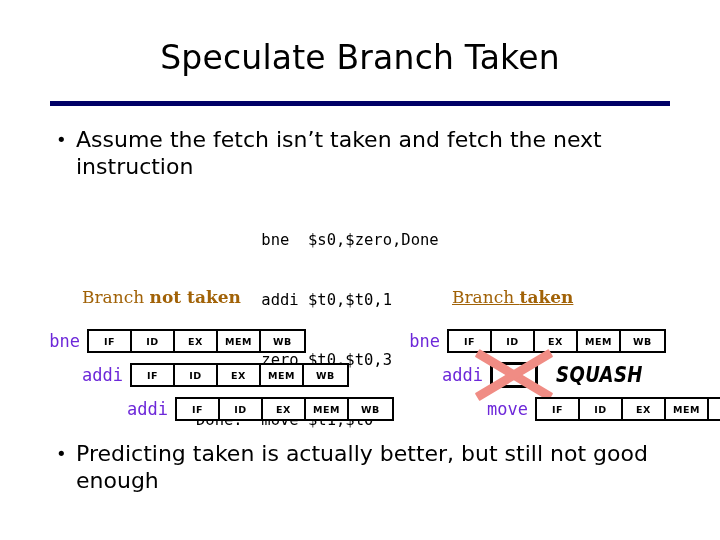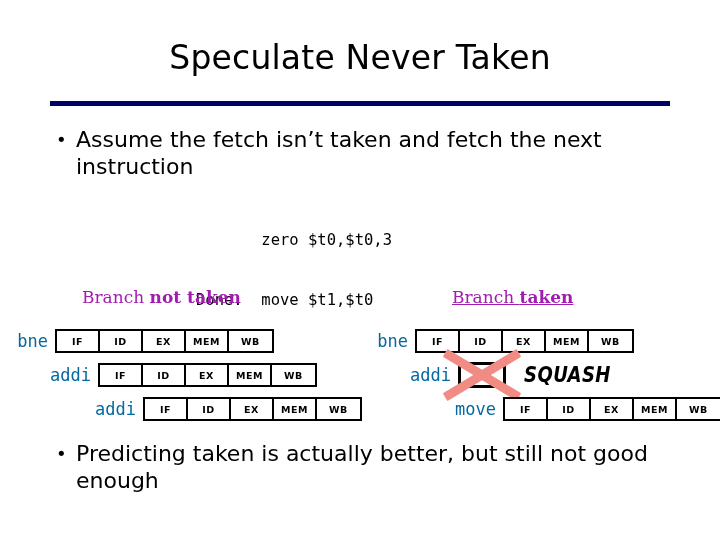--- a/index.html
+++ b/index.html
@@ -85,44 +85,45 @@
   .code-line {
     display: block;
     white-space: pre;
   }
 
   
   .section-caption {
     position: absolute;
     font-family: "DejaVu Serif", serif;
     font-size: 17px;
-    color: #a21caf;
+    color: #a16207;
     white-space: nowrap;
   }
   .section-caption .bold {
     font-weight: 700;
   }
   #caption-left  { left: 82px;  top: 287px; }
   #caption-right { left: 452px; top: 287px; text-decoration: underline; }
 
   
   .pipe-row {
     position: absolute;
     height: 28px;
     display: flex;
     align-items: center;
   }
   .pipe-label {
     font-family: "DejaVu Sans Mono", monospace;
     font-size: 17px;
-    color: #0369a1;
+    color: #6d28d9;
     text-align: right;
     padding-right: 7px;
     white-space: nowrap;
     line-height: 28px;
+    margin-left: 32px;
   }
   .stages {
     display: flex;
     border: 2.5px solid #000000;
     background: #ffffff;
     height: 24px;
     box-sizing: border-box;
   }
   .stage {
     width: 43px;
@@ -191,30 +192,32 @@
     letter-spacing: 0.5px;
     color: #000000;
     transform: scaleX(0.86);
     transform-origin: left center;
     white-space: nowrap;
   }
 </style>
 </head>
 <body>
 
-<div class="slide-title">Speculate Never Taken</div>
+<div class="slide-title">Speculate Branch Taken</div>
 
 <div class="title-rule"></div>
 
 <div class="bullet" id="bullet-top">
   <span class="dot">•</span>
   <span class="btext">Assume the fetch isn’t taken and fetch the next instruction</span>
 </div>
 
 <div class="code-block">
+  <span class="code-line">       bne  $s0,$zero,Done</span>
+  <span class="code-line">       addi $t0,$t0,1</span>
   <span class="code-line">       zero $t0,$t0,3</span>
   <span class="code-line">Done:  move $t1,$t0</span>
 </div>
 
 <div class="section-caption" id="caption-left">
   <span>Branch </span><span class="bold">not taken</span>
 </div>
 <div class="section-caption" id="caption-right">
   <span>Branch </span><span class="bold">taken</span>
 </div>

